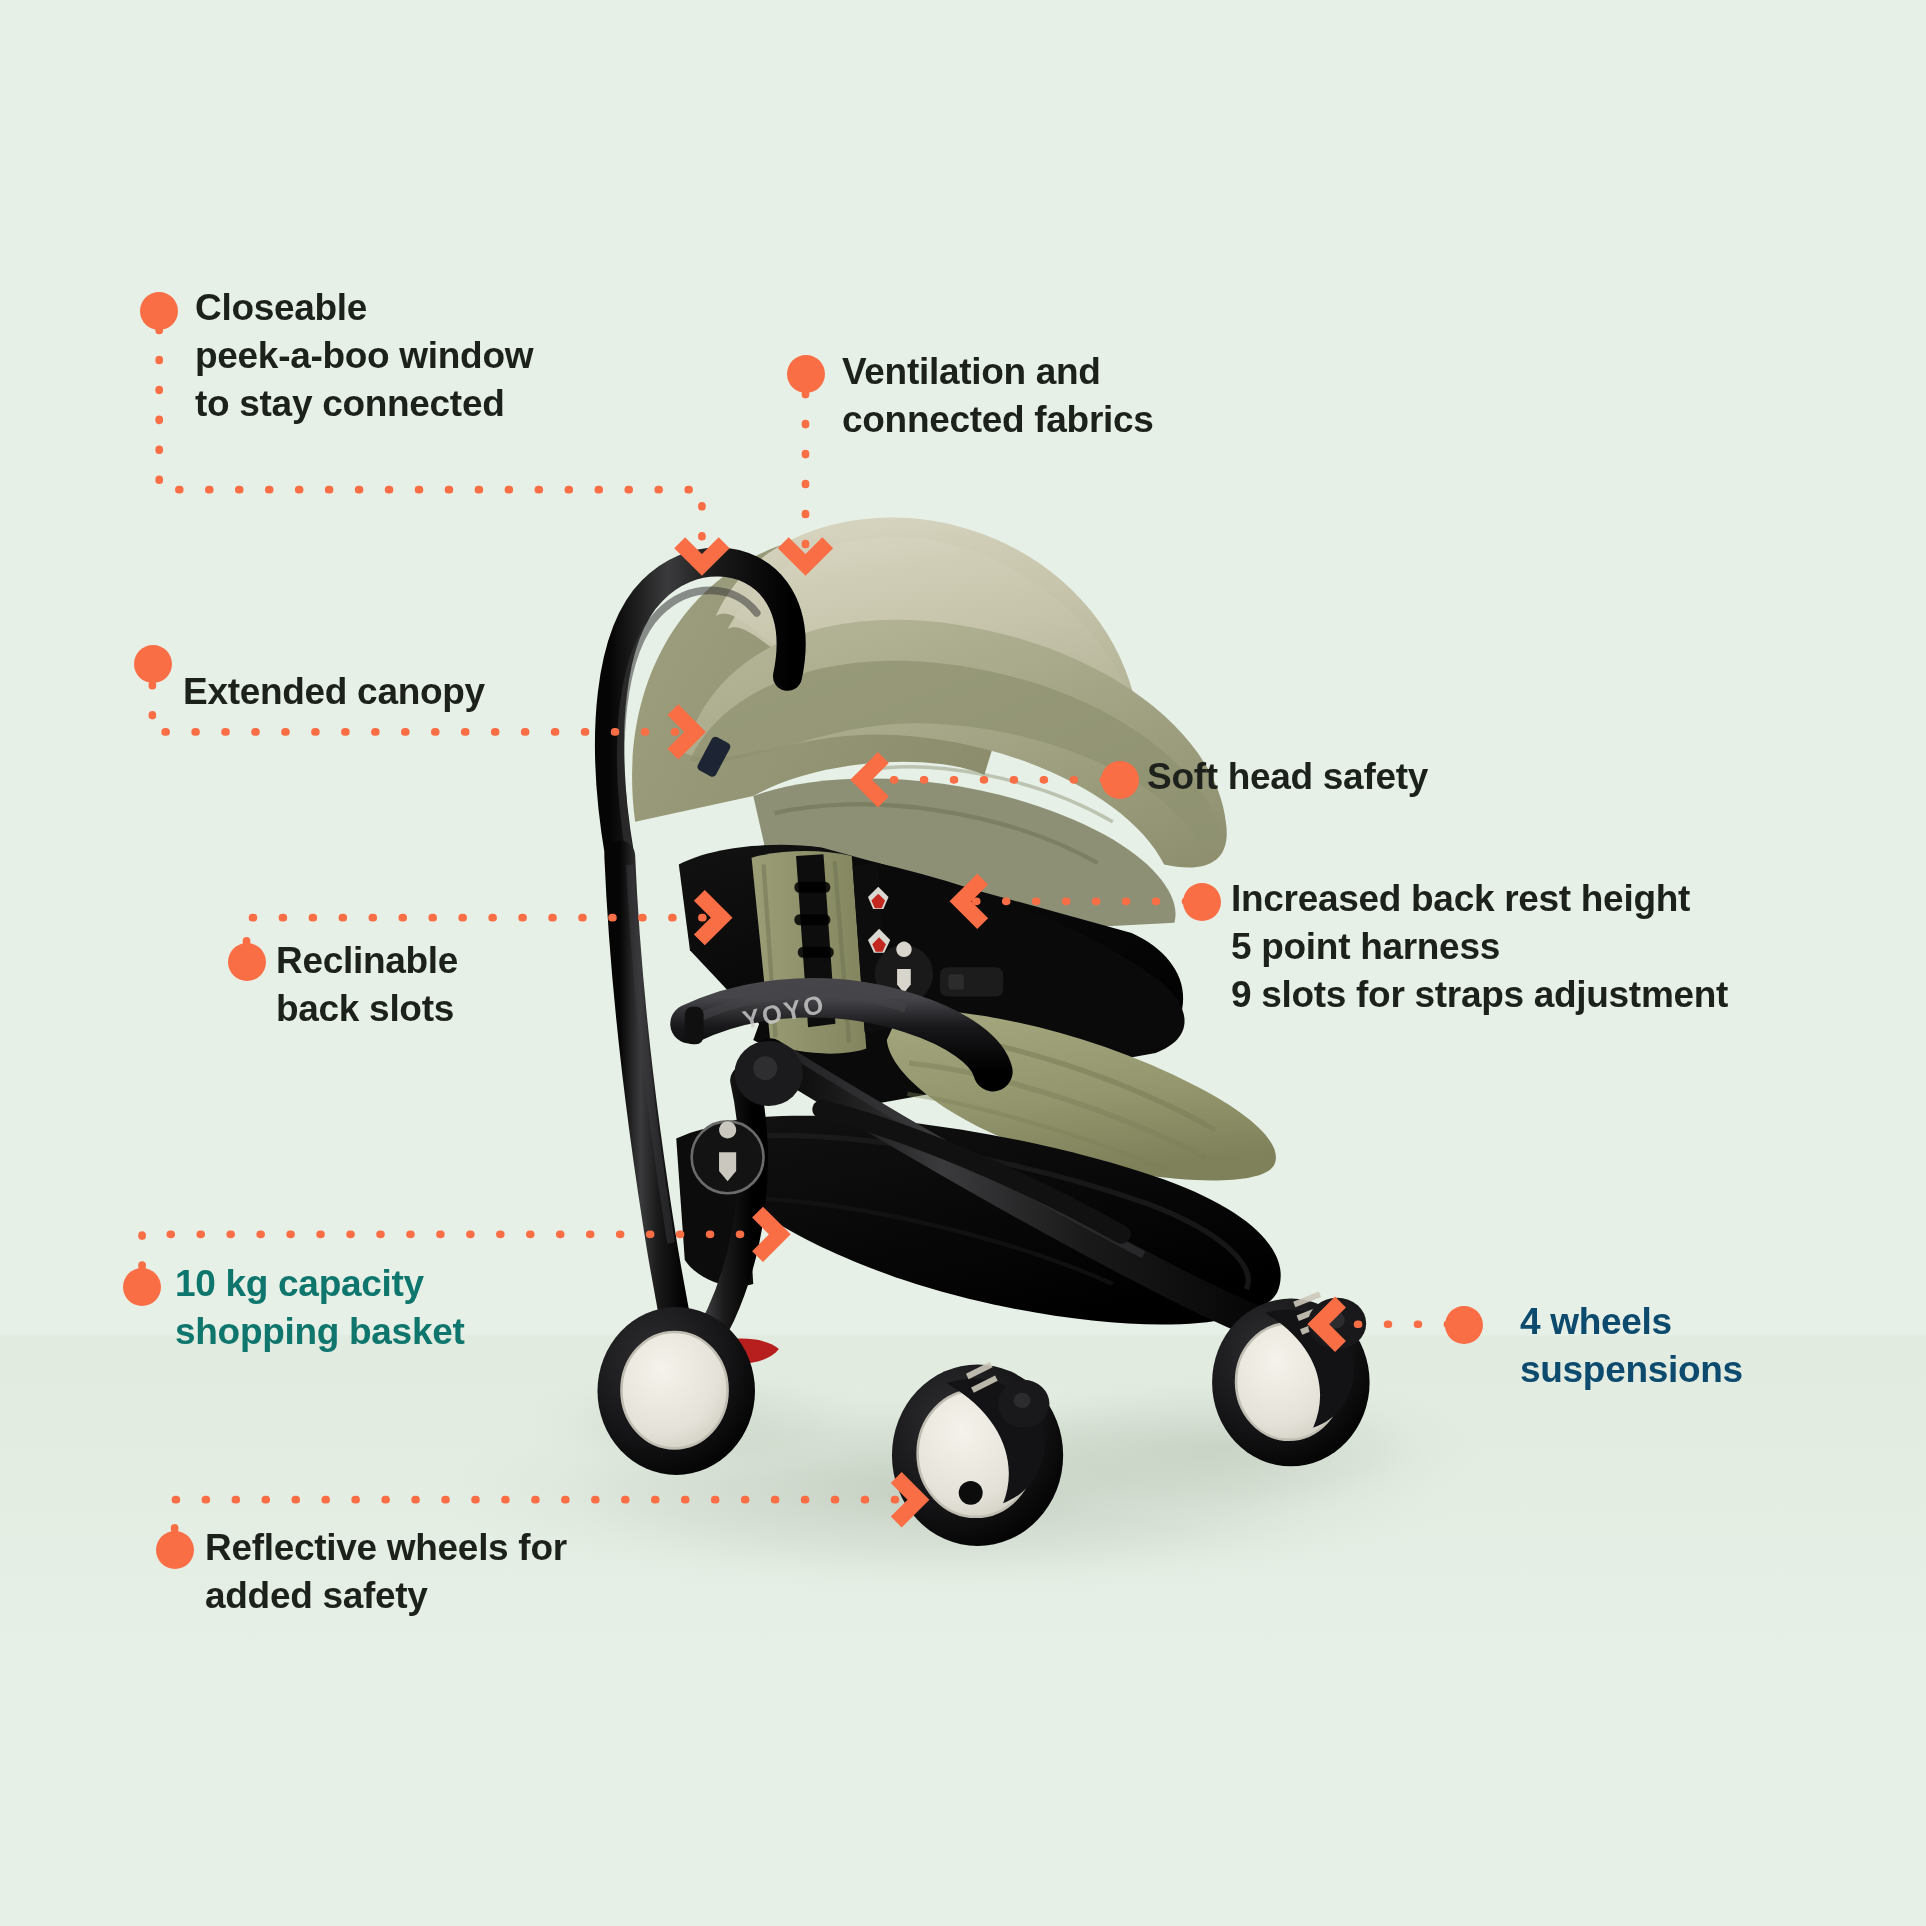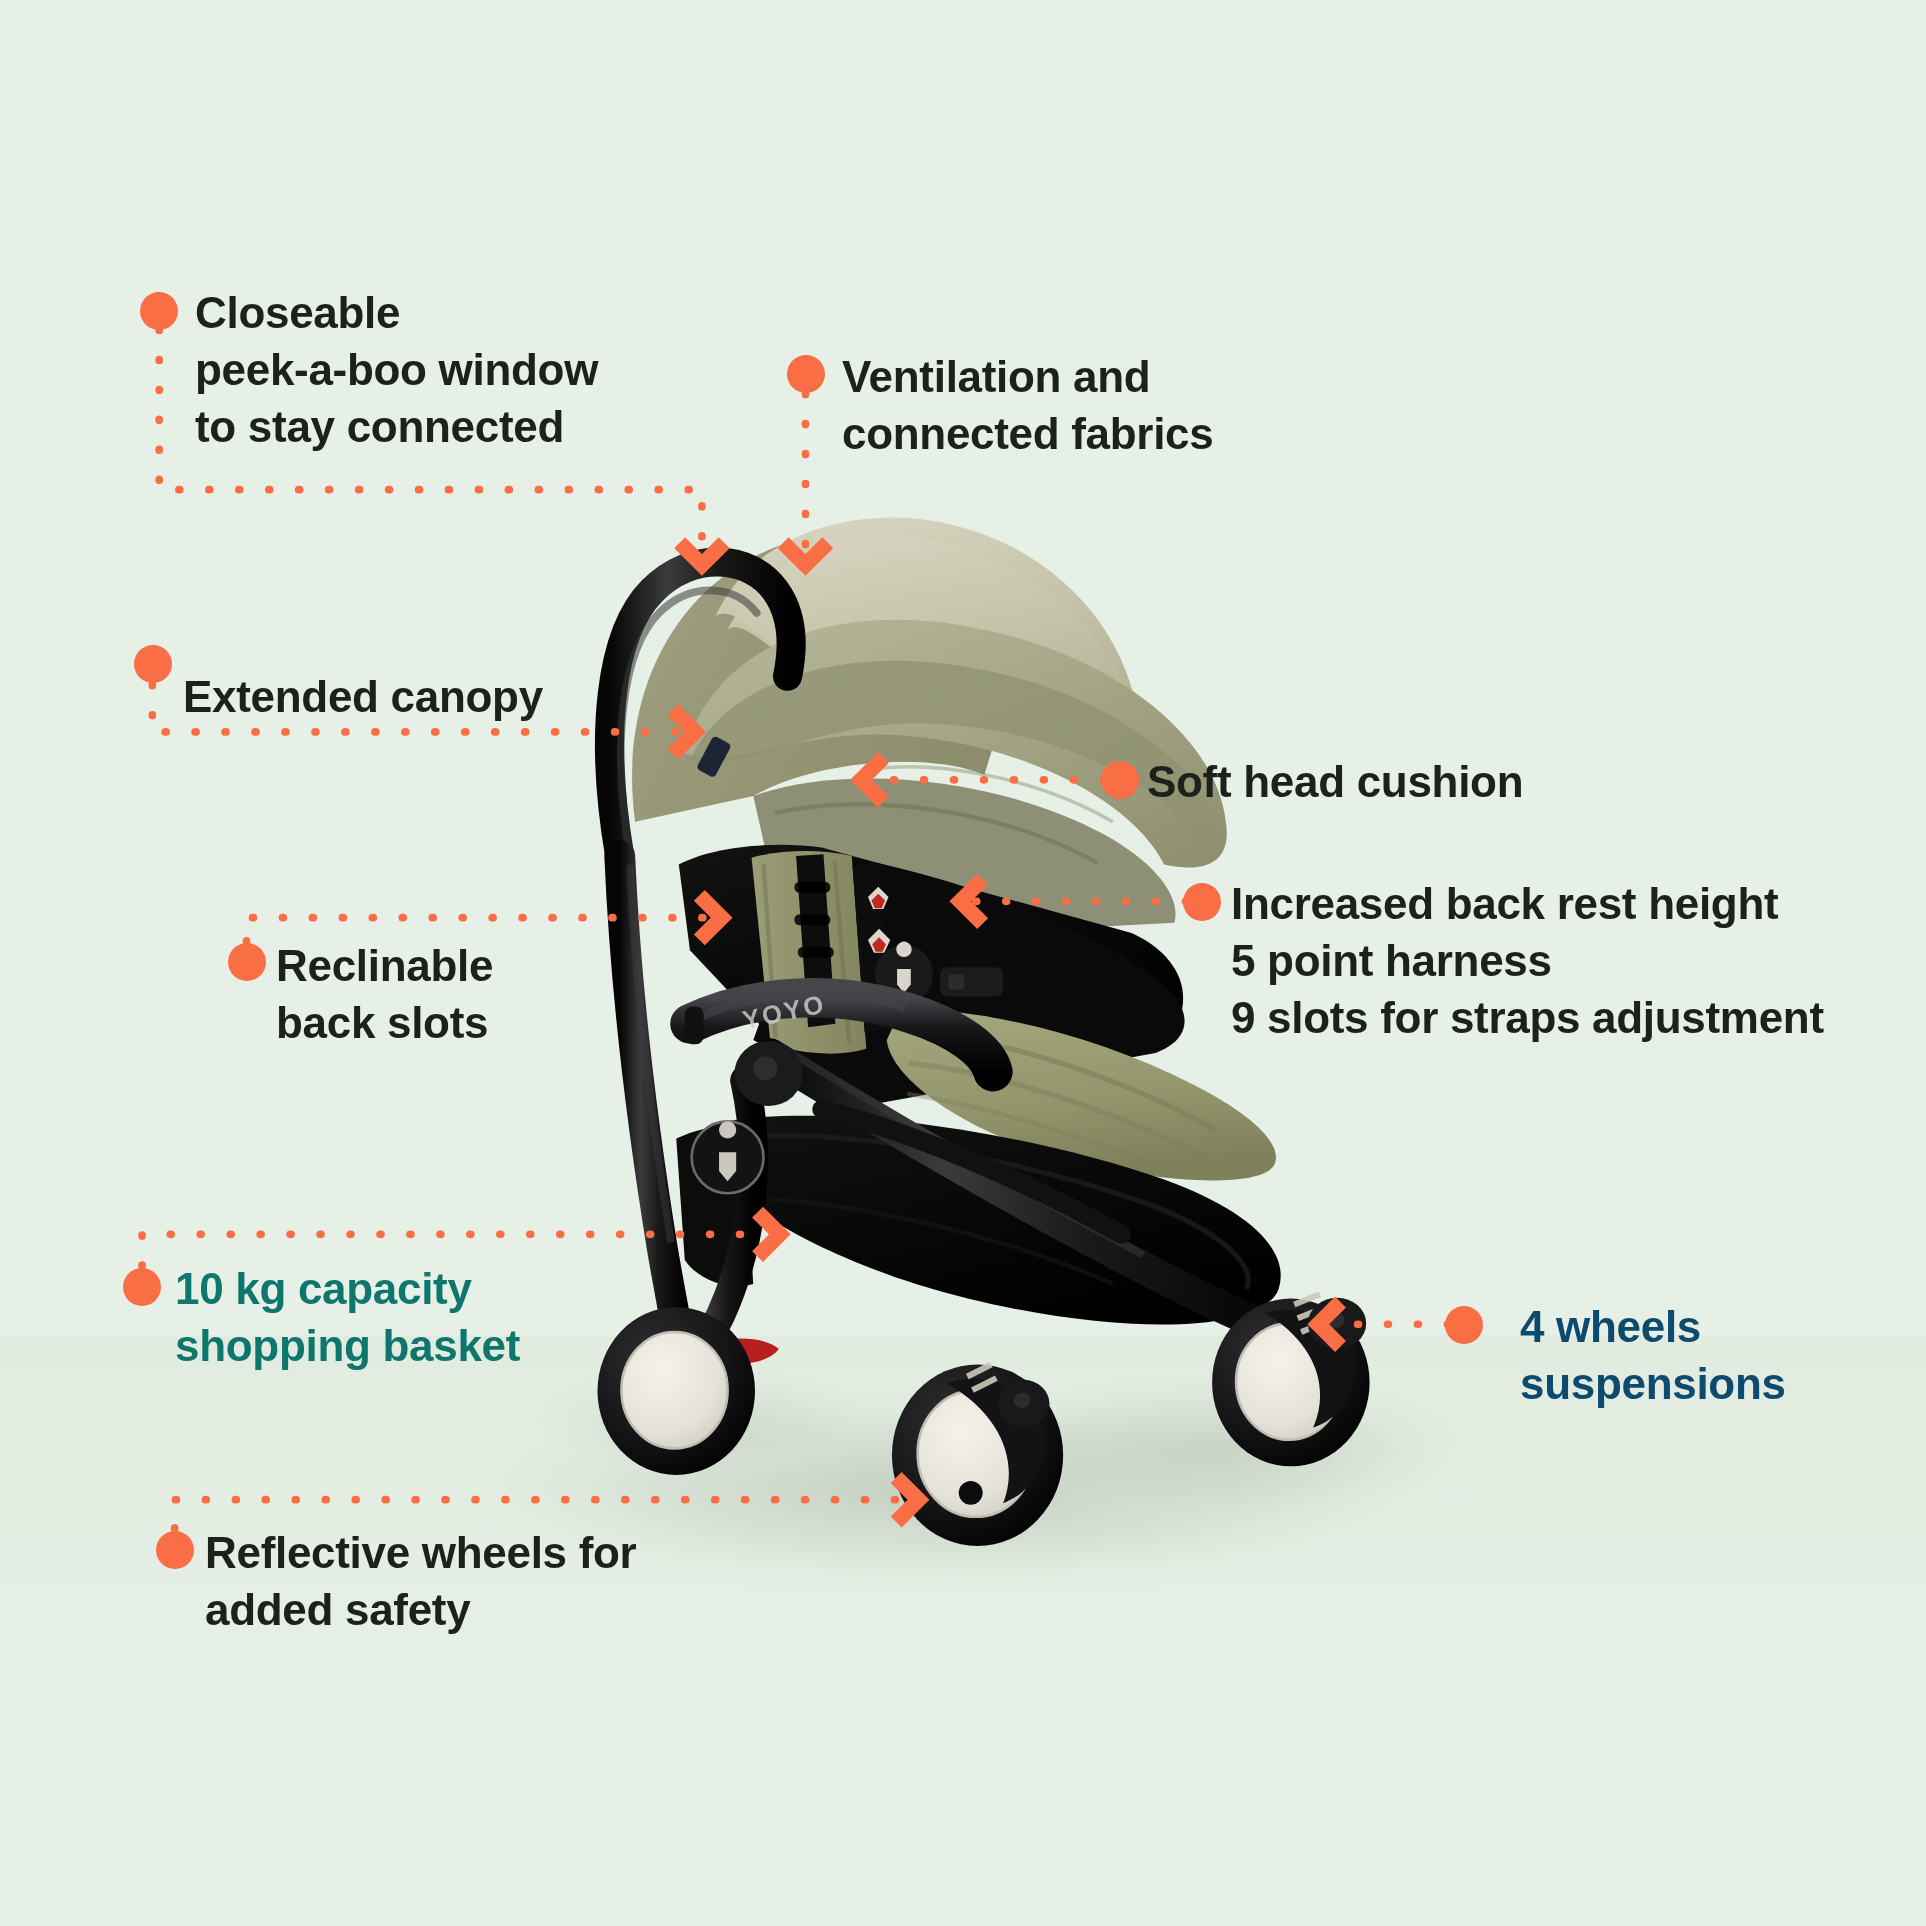--- a/index.html
+++ b/index.html
@@ -27,21 +27,21 @@
     inset: 0;
     z-index: 3;
     pointer-events: none;
   }
   .annot-layer svg { overflow: visible; }
   .callout {
     position: absolute;
     z-index: 4;
     color: #1d211c;
     font-weight: 700;
-    font-size: 44px;
+    font-size: 37px;
     line-height: 1.30;
     letter-spacing: -0.3px;
     white-space: pre-line;
   }
   .callout.right-al { text-align: left; }
   .dot {
     position: absolute;
     z-index: 4;
     border-radius: 50%;
     background: #fa6e46;
@@ -299,21 +299,21 @@
       <div class="dot" style="left: 140px; top: 292px; width: 38px; height: 38px; background: rgb(250, 110, 70);"></div>
       <div class="callout" style="left: 195px; top: 284px; color: rgb(29, 33, 28);">Closeable
 peek-a-boo window
 to stay connected</div>
       <div class="dot" style="left: 787px; top: 355px; width: 38px; height: 38px; background: rgb(250, 110, 70);"></div>
       <div class="callout" style="left: 842px; top: 348px; color: rgb(29, 33, 28);">Ventilation and
 connected fabrics</div>
       <div class="dot" style="left: 134px; top: 645px; width: 38px; height: 38px; background: rgb(250, 110, 70);"></div>
       <div class="callout" style="left: 183px; top: 639px; color: rgb(29, 33, 28); margin-top: 29px;">Extended canopy</div>
       <div class="dot" style="left: 1101px; top: 761px; width: 38px; height: 38px; background: rgb(250, 110, 70);"></div>
-      <div class="callout right-al" style="left: 1147px; top: 753px; color: rgb(29, 33, 28);">Soft head cushion</div>
+      <div class="callout right-al" style="left: 1147px; top: 753px; color: rgb(29, 33, 28);">Soft head safety</div>
       <div class="dot" style="left: 1183px; top: 883px; width: 38px; height: 38px; background: rgb(250, 110, 70);"></div>
       <div class="callout right-al" style="left: 1231px; top: 875px; color: rgb(29, 33, 28);">Increased back rest height
 5 point harness
 9 slots for straps adjustment</div>
       <div class="dot" style="left: 228px; top: 943px; width: 38px; height: 38px; background: rgb(250, 110, 70);"></div>
       <div class="callout" style="left: 276px; top: 937px; color: rgb(29, 33, 28);">Reclinable
 back slots</div>
       <div class="dot" style="left: 123px; top: 1268px; width: 38px; height: 38px; background: rgb(250, 110, 70);"></div>
       <div class="callout" style="left: 175px; top: 1260px; color: #0f766e;">10 kg capacity
 shopping basket</div>

